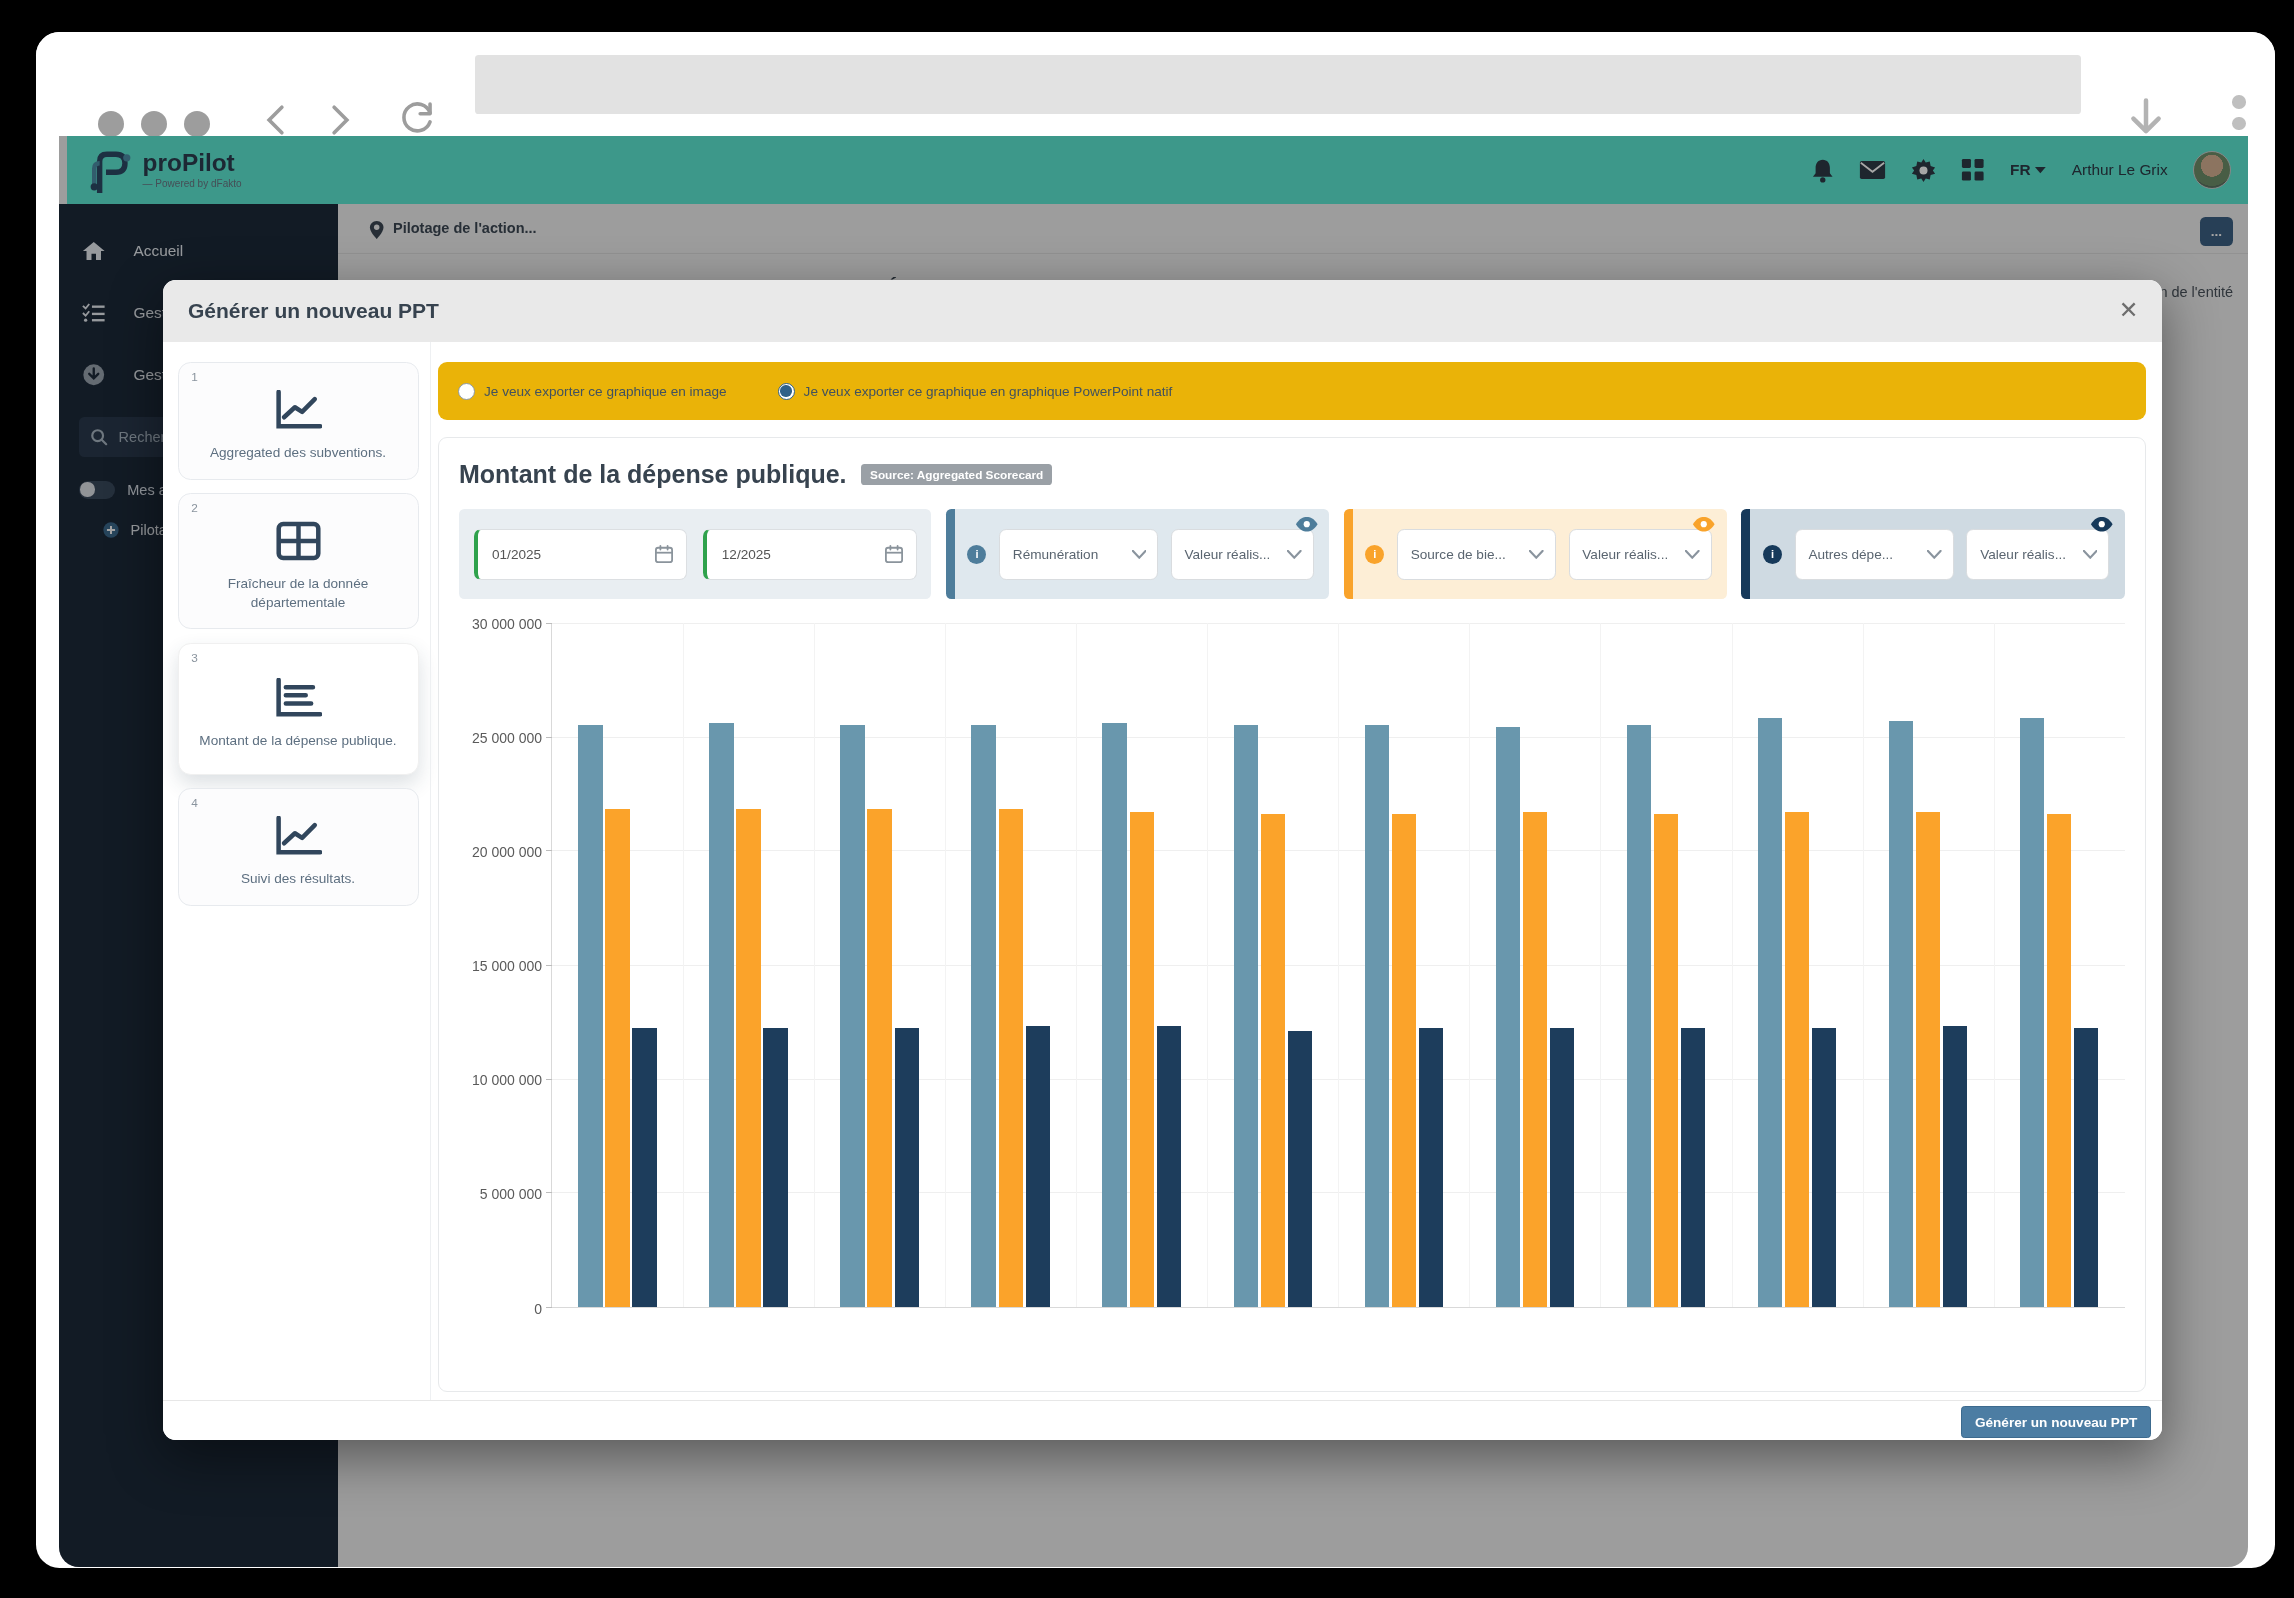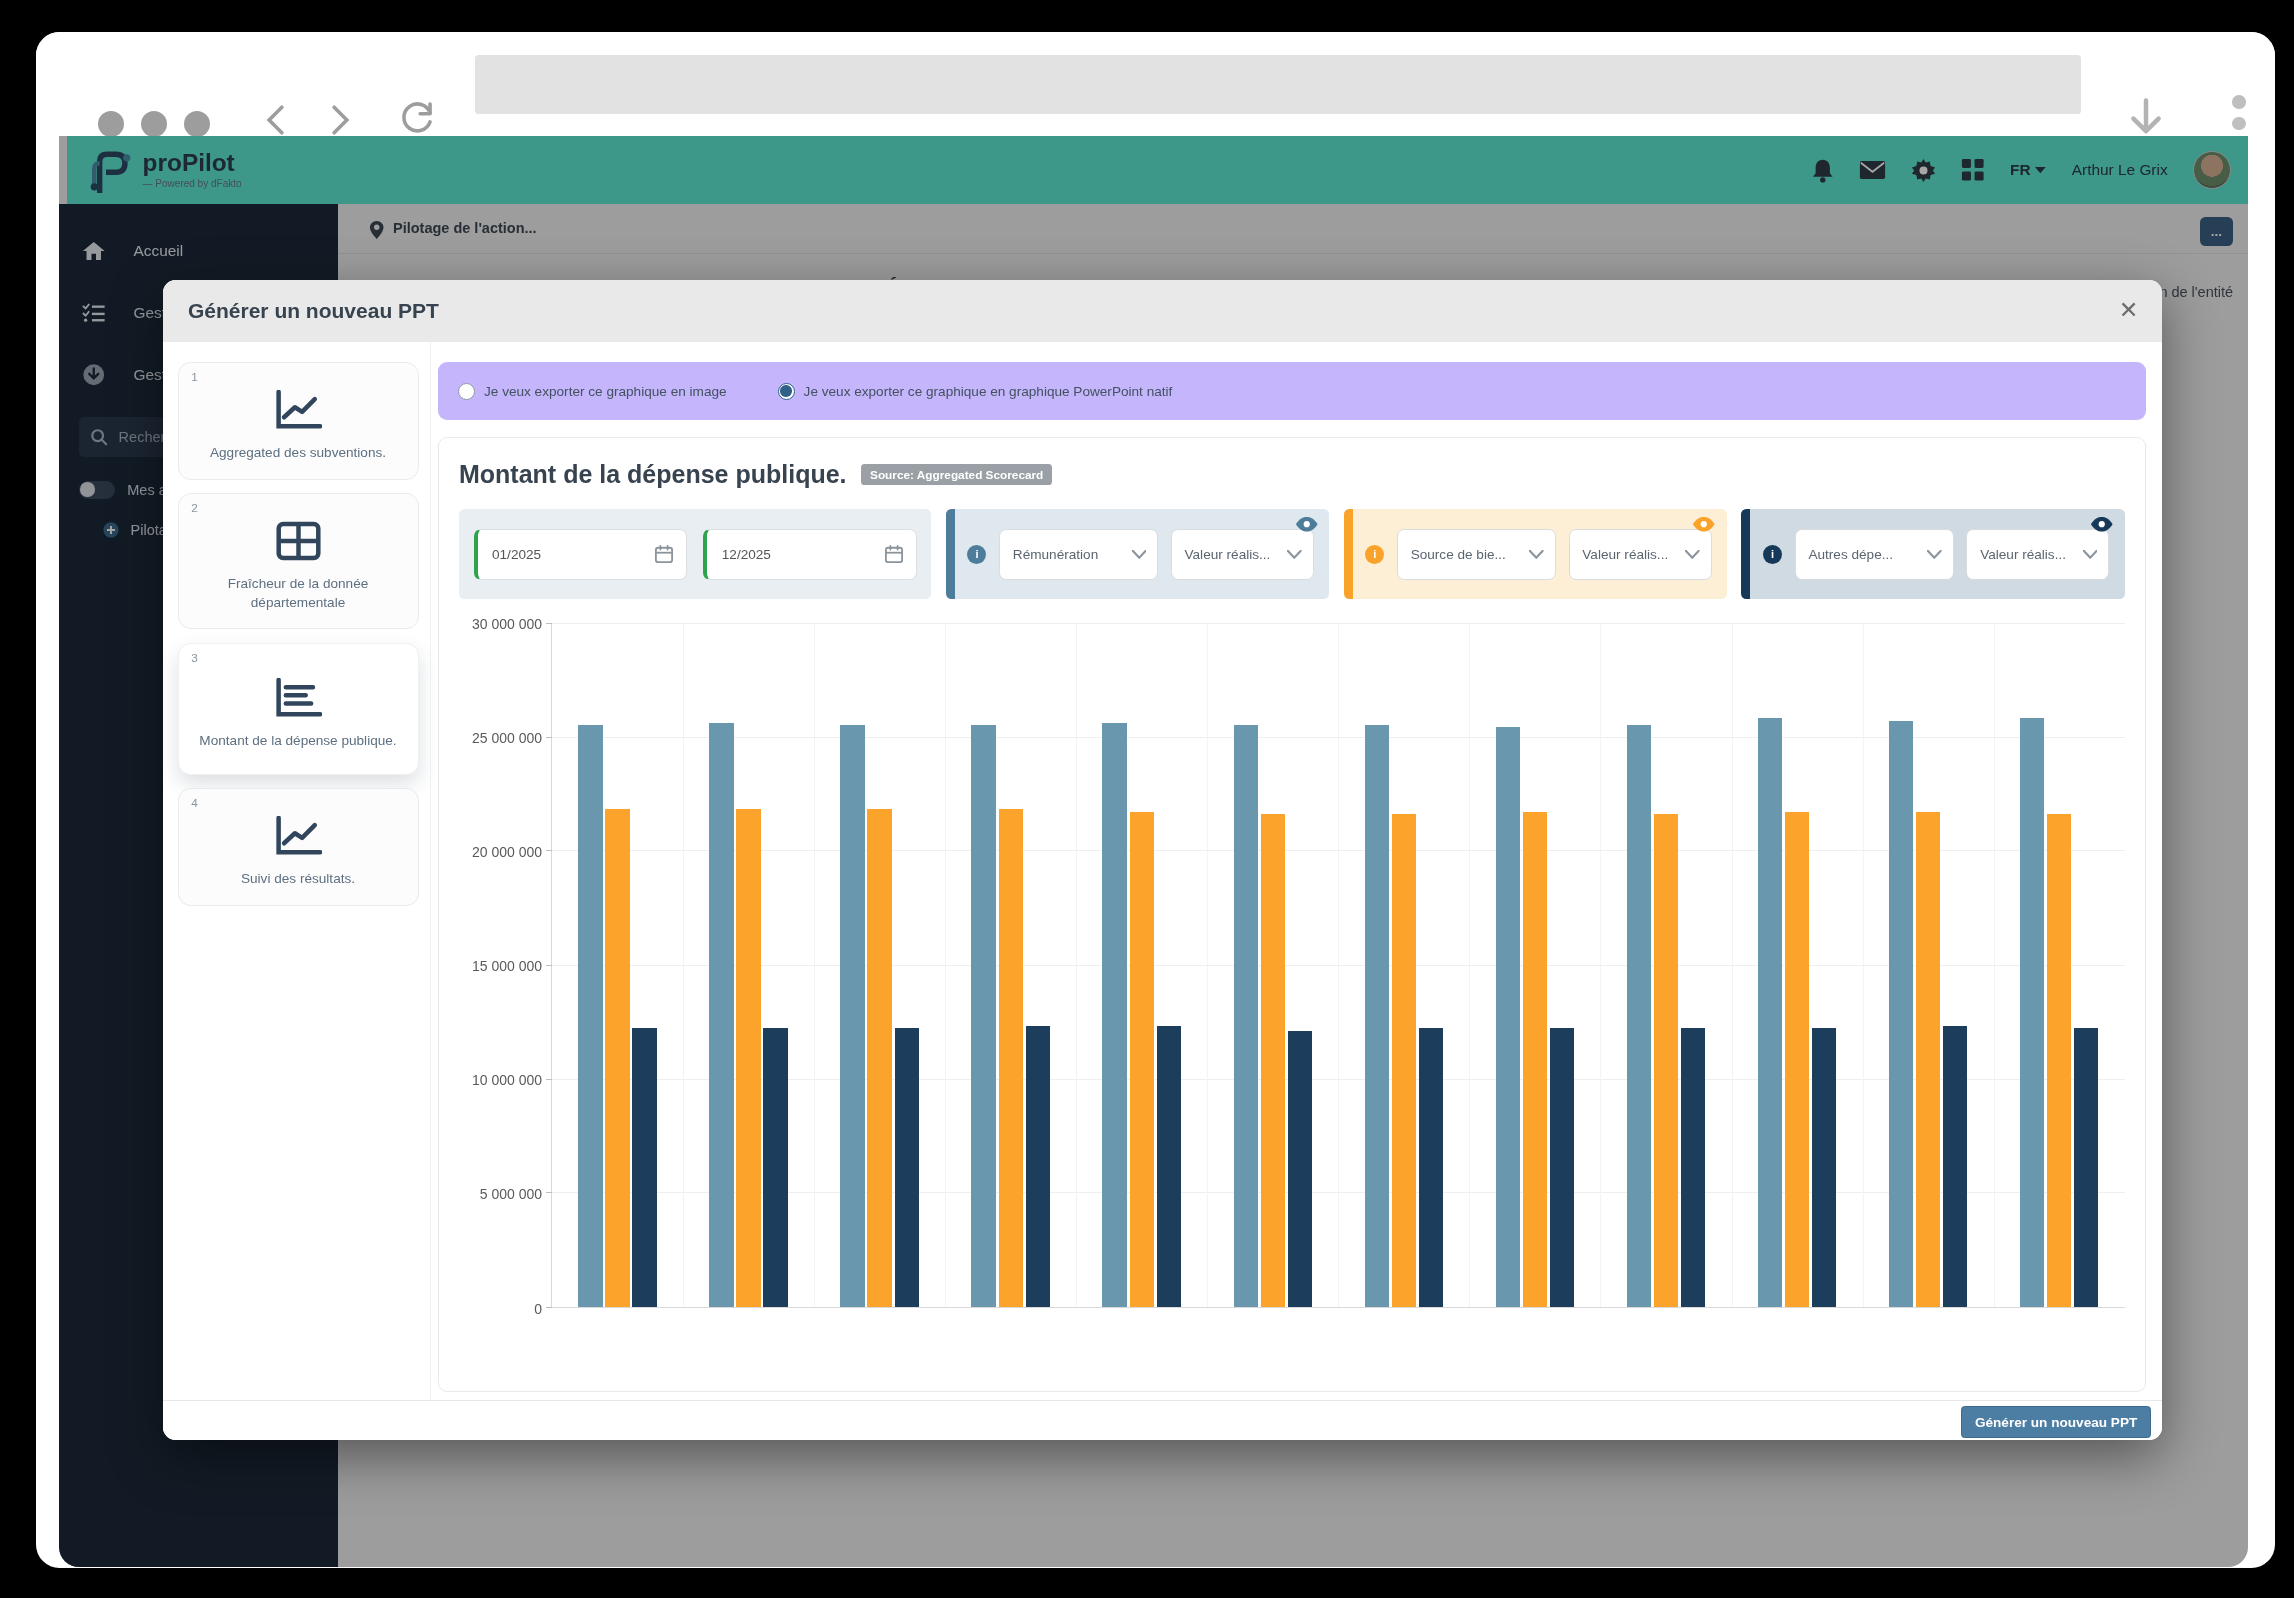--- a/index.html
+++ b/index.html
@@ -69,21 +69,21 @@
   .steps { position:absolute; left:14.5px; top:20px; width:241px; display:flex; flex-direction:column; gap:13.6px; }
   .step-card { position:relative; background:#fcfcfd; border:0.9px solid #e7eaee; border-radius:12.7px;
                padding:27px 12.7px 16.3px; text-align:center; }
   .step-card.active { background:#fff; border-color:#f0f0f0; box-shadow:0 9px 20px rgba(40,60,80,.16); padding-top:34px; padding-bottom:23.5px; }
   .step-num { position:absolute; left:12.7px; top:7.2px; font-size:11.8px; color:#8a949e; }
   .step-icon { color:#31465c; }
   .step-label { margin-top:11px; font-size:13.6px; color:#5d6f80; line-height:1.35; }
   .steps-divider { position:absolute; left:267px; top:0; width:0.9px; height:1098px; background:#eef0f2; }
 
   .main-col { position:absolute; left:275px; top:20px; right:16.3px; }
-  .radio-bar { height:58px; background:#c4b5fd; border-radius:9px; display:flex; align-items:center; gap:51px; padding-left:20px; }
+  .radio-bar { height:58px; background:#eab308; border-radius:9px; display:flex; align-items:center; gap:51px; padding-left:20px; }
   .radio-opt { display:flex; align-items:center; gap:9px; font-size:13.6px; color:#42525e; }
   .radio-circle { width:17px; height:17px; border-radius:50%; border:1.8px solid #8d9aa5; background:#fff; }
   .radio-opt.checked .radio-circle { border:1.8px solid #2f6189; position:relative; }
   .radio-opt.checked .radio-circle::before { content:""; position:absolute; inset:1.8px; border-radius:50%; background:#2f6189; }
 
   .chart-card { margin-top:17px; height:955px; border:0.9px solid #e7e9eb; border-radius:9px; background:#fff;
                 padding:22px 20px 0; position:relative; }
   .chart-title-row { display:flex; align-items:center; gap:14.5px; }
   .chart-title { font-size:25px; font-weight:bold; color:#37434f; }
   .src-badge { background:#9aa0a6; color:#fff; font-size:11.8px; font-weight:bold; border-radius:3.6px; padding:3.6px 9px; }

